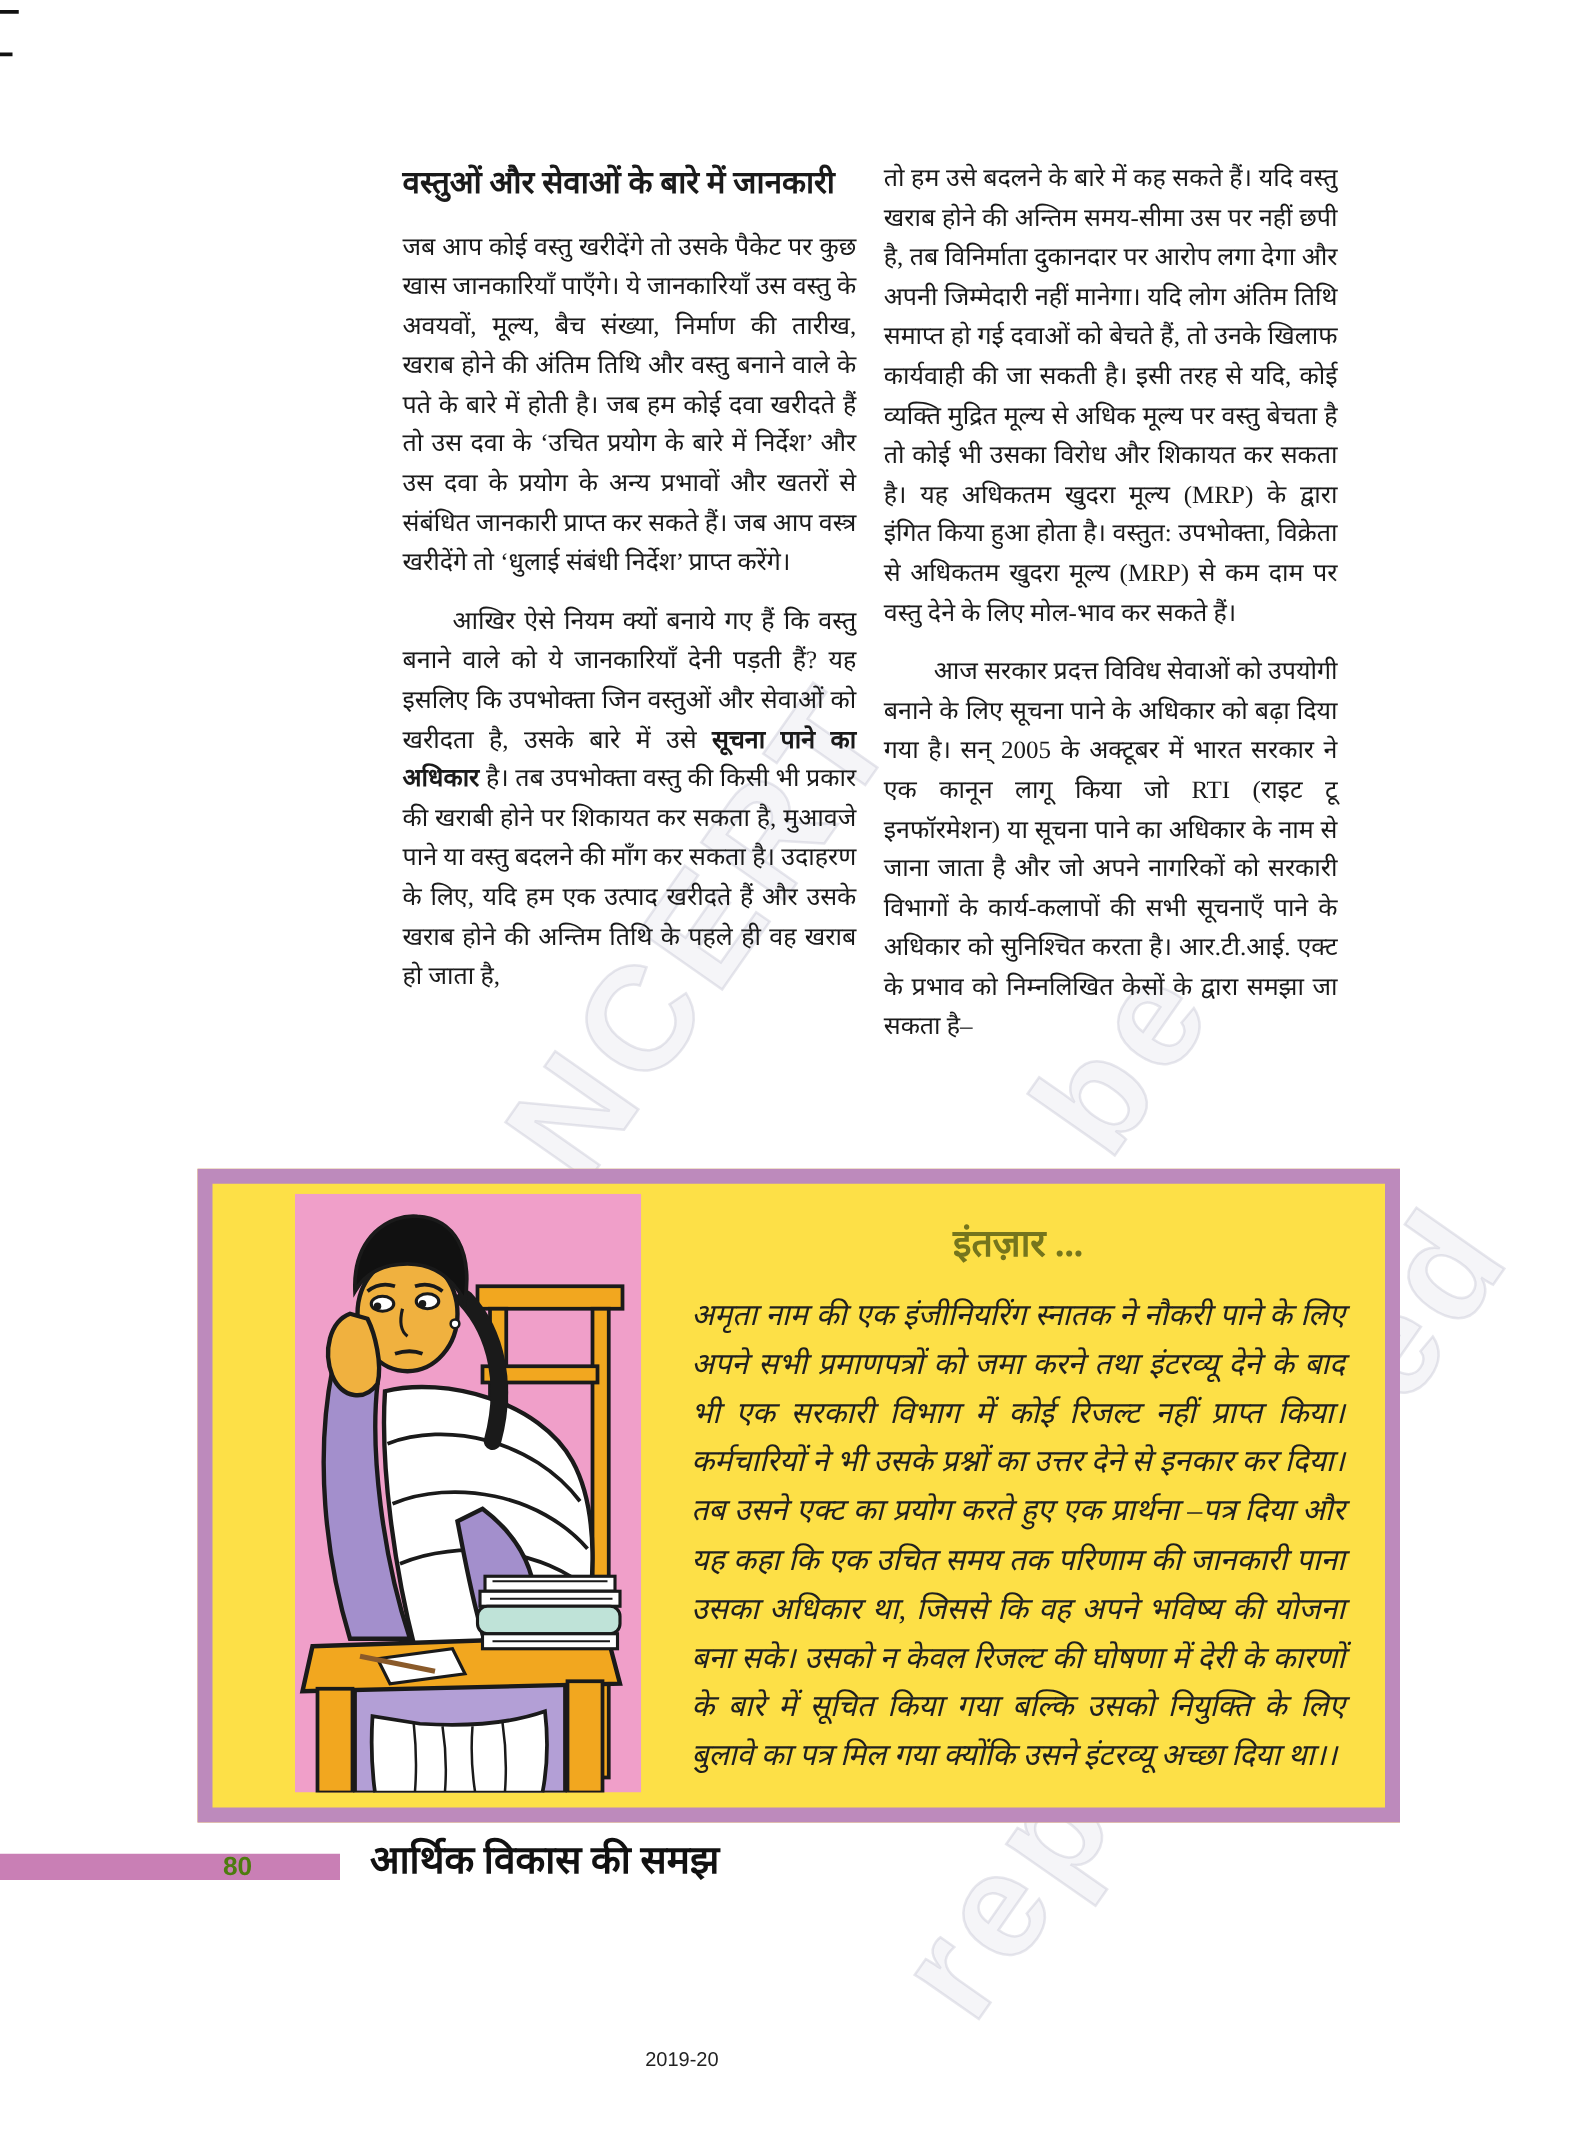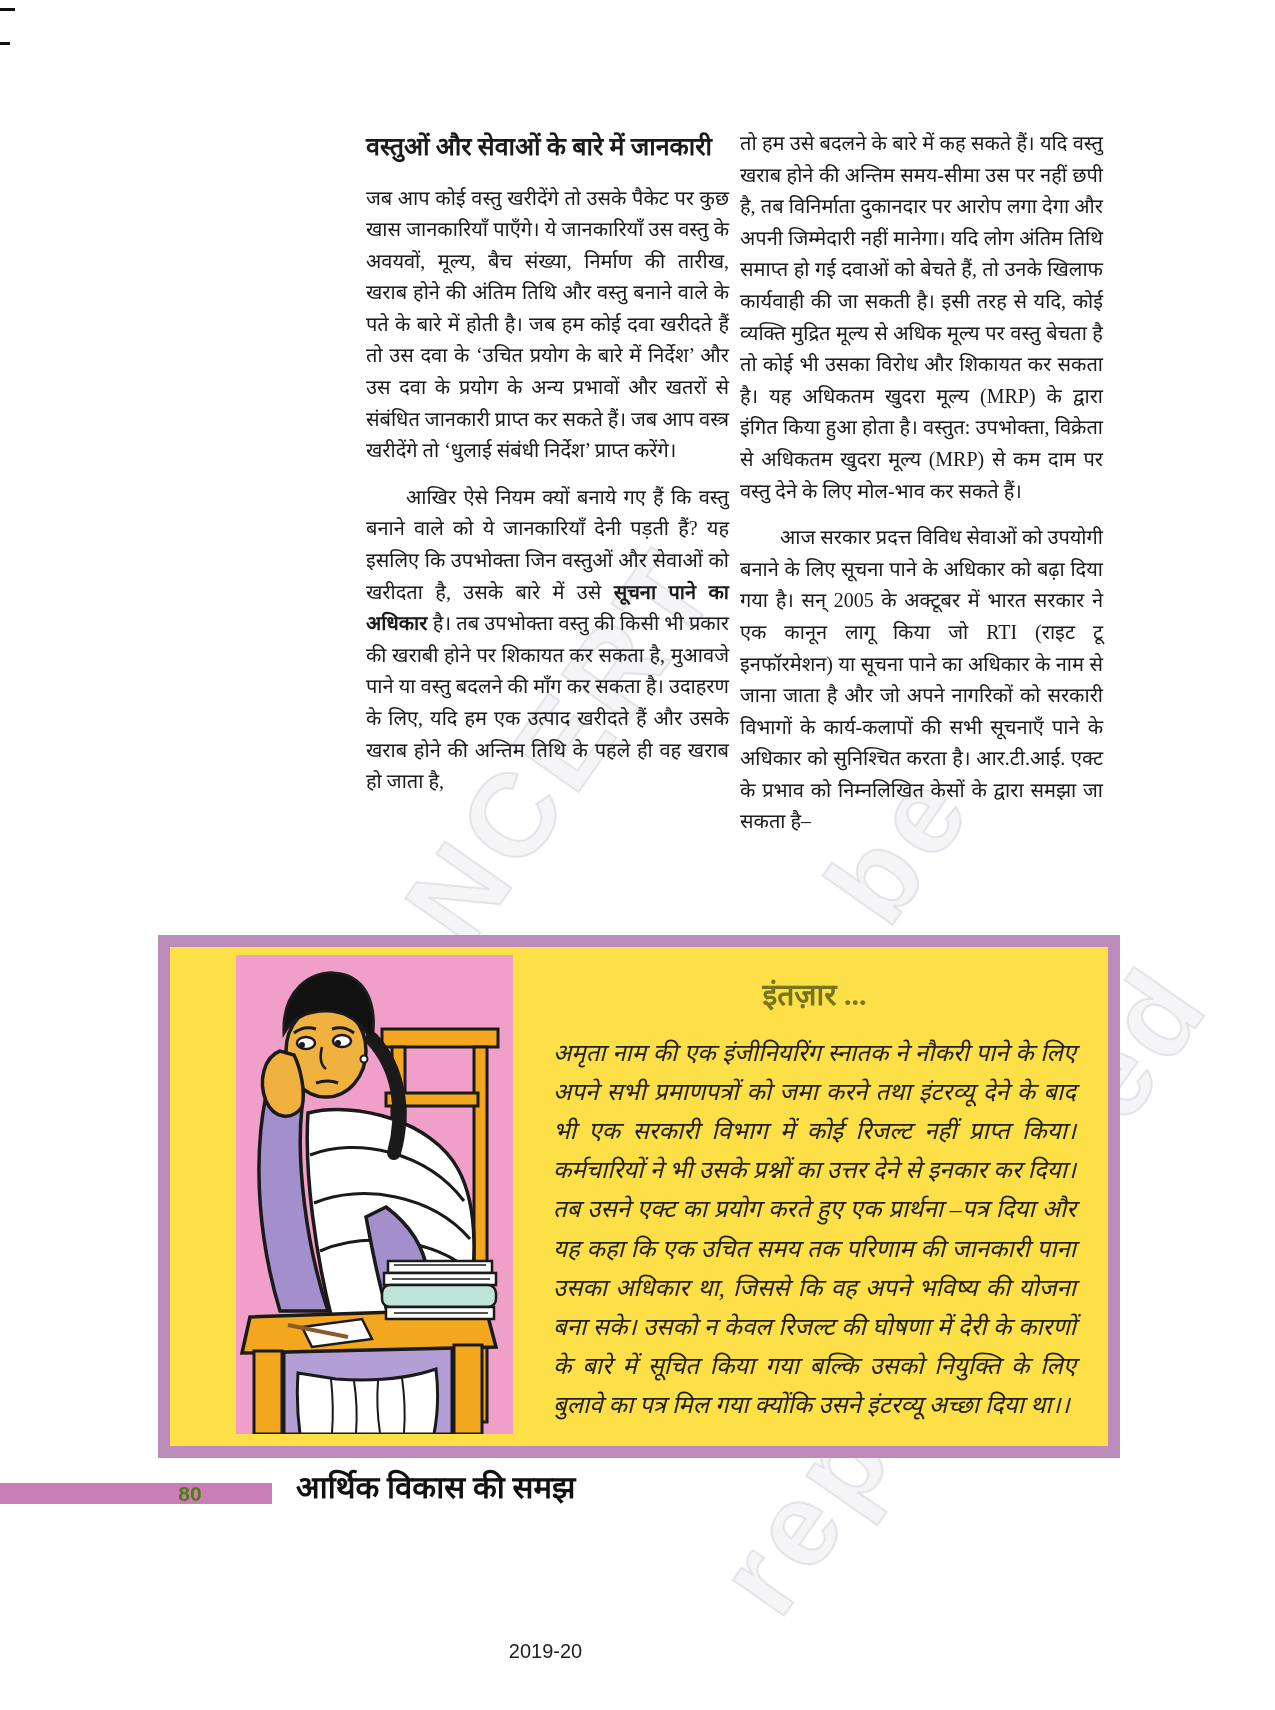--- a/index.html
+++ b/index.html
@@ -25,21 +25,21 @@
     -webkit-text-stroke:2px rgba(175,175,195,0.30);
     white-space:nowrap;
   }
   .wm1 { left:300px; top:1000px; }
   .wm2 { left:560px; top:1210px; }
   .wm3 { left:690px; top:1560px; }
 
   
   .columns {
     position:absolute; left:322px; top:128px; width:748px;
-    display:flex; gap:11px;margin-left:44px;
+    display:flex; gap:22px;
   }
   .col {
     width:363px; text-align:justify;
     font-size:20px; line-height:1.58;
   }
   .article-heading {
     font-size:25px; line-height:1.5; font-weight:bold;
     margin:0 0 17px 0; text-align:left;
   }
   .col p { margin:0 0 15px 0; }
@@ -78,21 +78,21 @@
     font-size:21px; line-height:23px;
   }
   .book-title {
     position:absolute; left:296px; top:1465px;
     font-size:31px; font-weight:bold; color:#111;
   }
   .year {
     position:absolute; left:0; top:1640px; width:1091px;
     text-align:center;
     font-family:"Liberation Sans", sans-serif;
-    font-size:20px; color:#222;
+    font-size:16px; color:#222;
   }
 </style>
 </head>
 <body>
 
 <div class="crop-mark m1"></div>
 <div class="crop-mark m2"></div>
 
 <div class="wm wm1">© NCERT</div>
 <div class="wm wm2">not to be</div>

